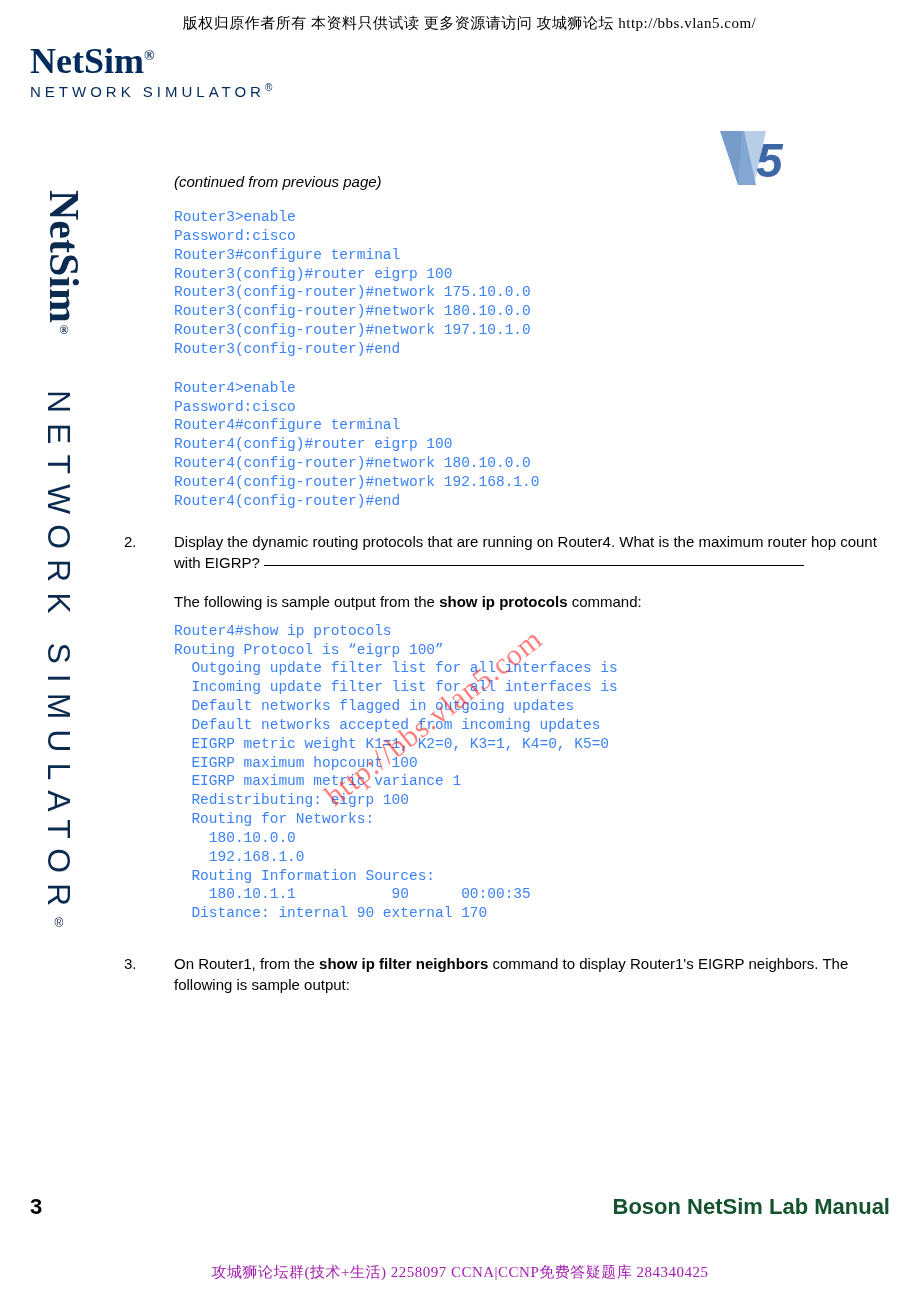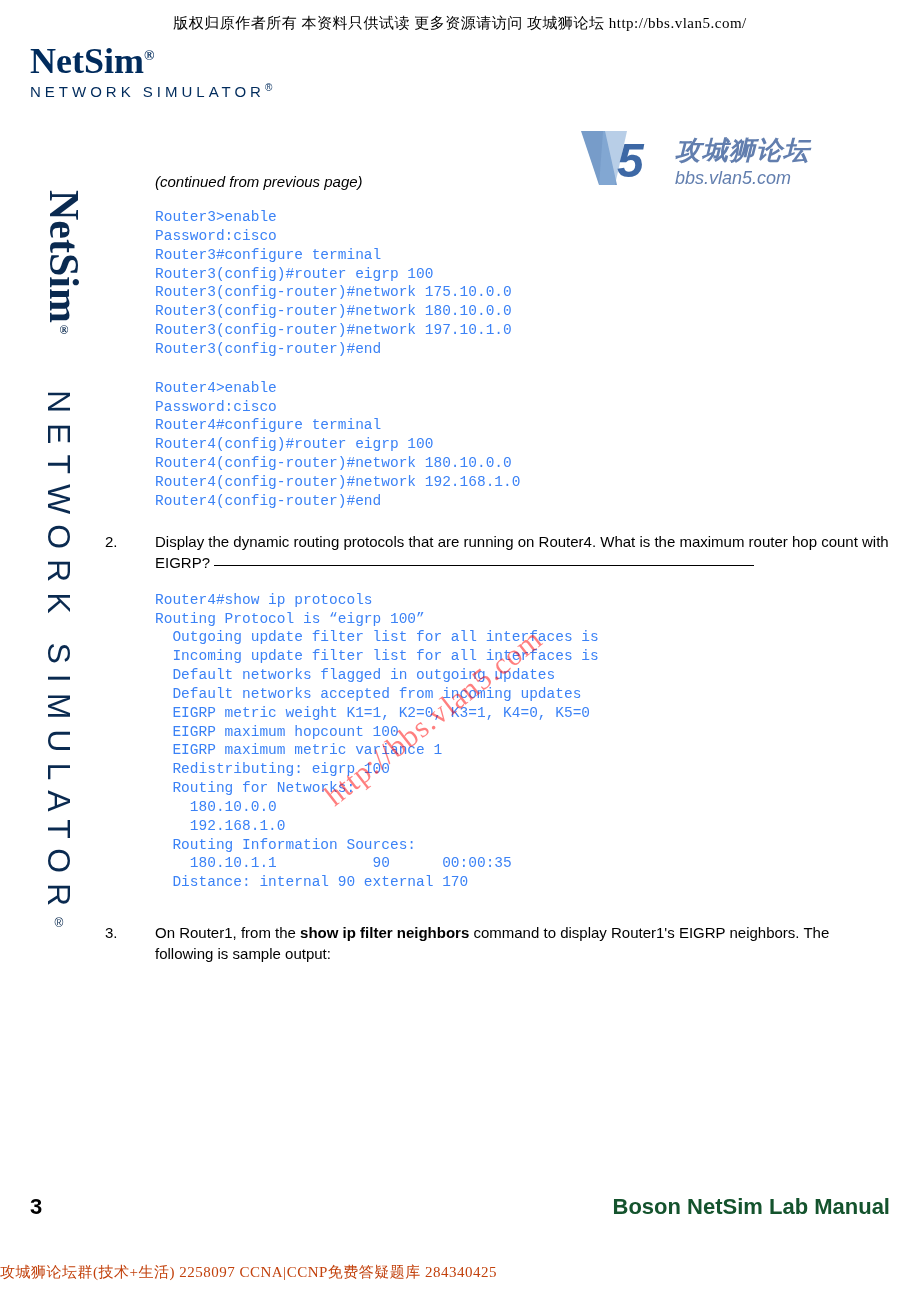--- a/index.html
+++ b/index.html
@@ -8,20 +8,21 @@
     background: #ffffff;
     width: 920px;
     font-family: Arial, "Helvetica Neue", Helvetica, sans-serif;
     color: #000;
   }
   .page {
     position: relative;
     width: 920px;
     min-height: 1302px;
     box-sizing: border-box;
+    padding-left: 19px;
   }
   .top-banner {
     text-align: center;
     font-family: "SimSun", "Songti SC", serif;
     font-size: 15px;
     color: #000;
     padding-top: 14px;
     letter-spacing: 0.5px;
   }
   .logo-block {
@@ -197,23 +198,24 @@
     font-family: Arial, sans-serif;
     font-weight: bold;
     font-size: 22px;
     color: #14532d;
   }
   .bottom-banner {
     position: absolute;
     bottom: 20px;
     left: 0;
     right: 0;
+    text-align: center;
     font-family: "SimSun", "Songti SC", serif;
     font-size: 15px;
-    color: #c2410c;
+    color: #a21caf;
     letter-spacing: 0.5px;
   }
 </style>
 </head>
 <body>
 
 <div class="page">
 
   <div class="top-banner">版权归原作者所有 本资料只供试读 更多资源请访问 攻城狮论坛 http://bbs.vlan5.com/</div>
 
@@ -227,24 +229,20 @@
   <div class="side-vertical2"><span>NETWORK SIMULATOR</span><span class="reg">®</span></div>
 
   <div class="watermark">
     <span class="wm-v5">
       <svg width="86" height="72" viewBox="0 0 86 72">
         <polygon points="4,6 28,6 40,60 22,60" fill="#3a6fb0" opacity="0.75"></polygon>
         <polygon points="26,6 50,6 38,60 22,60" fill="#7fa6d4" opacity="0.6"></polygon>
         <text x="40" y="52" font-family="Arial" font-size="48" font-weight="bold" font-style="italic" fill="#2d5c9e">5</text>
       </svg>
     </span>
-    <span class="wm-text">
-      <div class="t1">攻城狮论坛</div>
-      <div class="t2">bbs.vlan5.com</div>
-    </span>
   </div>
 
   <div class="diag-wm">http://bbs.vlan5.com</div>
 
   <div class="content">
 
     <div class="cont-note">(continued from previous page)</div>
 
     <pre class="term">Router3&gt;enable
 Password:cisco
@@ -265,20 +263,23 @@
 
     <div class="step">
       <div class="num">2.</div>
       <div class="txt">
         <span>Display the dynamic routing protocols that are running on Router4. What is the maximum router hop count with EIGRP?   </span><span class="blank-line"></span>
       </div>
     </div>
 
     <div style="height:12px"></div>
 
+    <div class="para">
+      <span>The following is sample output from the </span><span class="bold-cmd">show ip protocols</span><span> command:</span>
+    </div>
 
     <pre class="term">Router4#show ip protocols
 Routing Protocol is “eigrp 100”
   Outgoing update filter list for all interfaces is
   Incoming update filter list for all interfaces is
   Default networks flagged in outgoing updates
   Default networks accepted from incoming updates
   EIGRP metric weight K1=1, K2=0, K3=1, K4=0, K5=0
   EIGRP maximum hopcount 100
   EIGRP maximum metric variance 1

